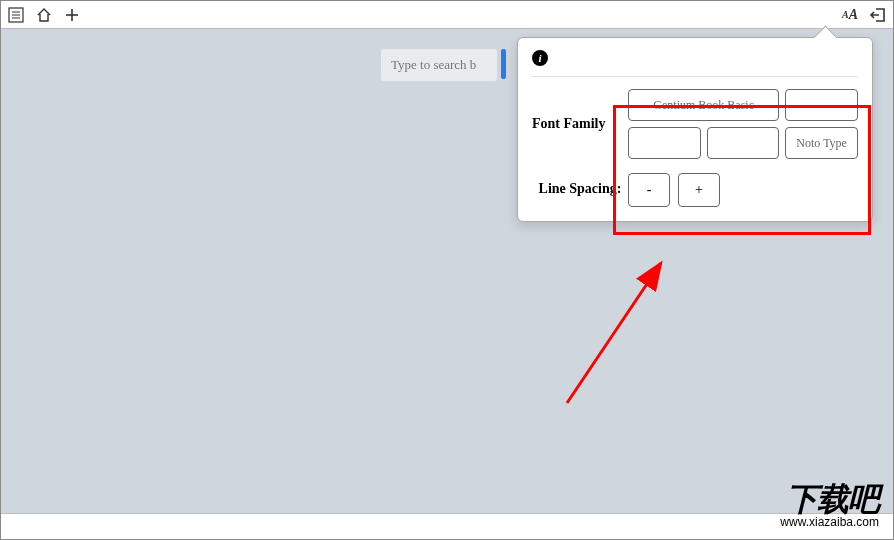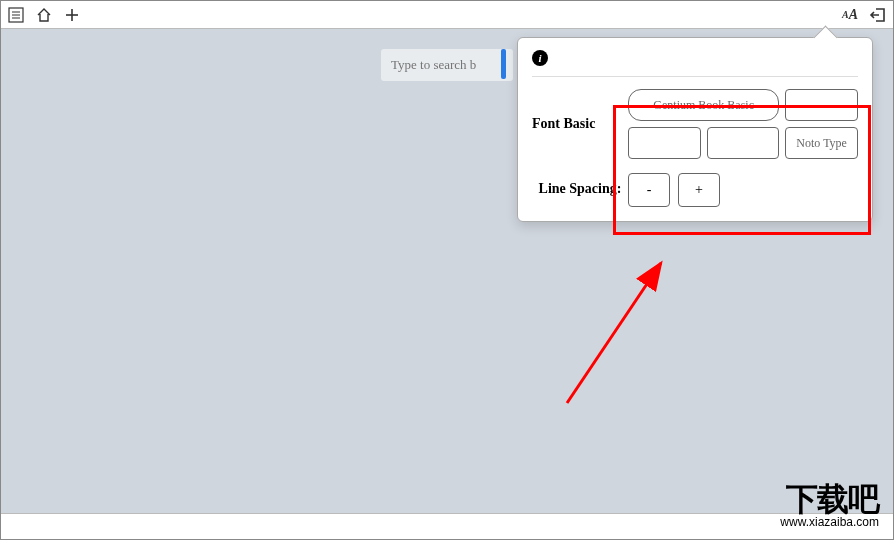--- a/index.html
+++ b/index.html
@@ -49,21 +49,21 @@
       left: 0;
       right: 0;
       height: 26px;
       background: #fff;
       border-top: 1px solid #bbb;
     }
     .search-field {
       position: absolute;
       top: 48px;
       left: 380px;
-      width: 132px;
+      width: 116px;
       height: 32px;
       background: #e9ecef;
       border: none;
       border-radius: 3px;
       padding: 0 10px;
       font-family: Georgia, serif;
       font-size: 13px;
       color: #888;
     }
     .blue-accent {
@@ -202,20 +202,21 @@
       bottom: 10px;
       right: 14px;
       text-align: right;
       font-family: Arial, sans-serif;
     }
     .watermark-big {
       font-size: 32px;
       font-weight: 900;
       color: #000;
       letter-spacing: -1px;
+      font-style: italic;
       line-height: 1;
       margin-top: 47px;
     }
     .watermark-small {
       font-size: 12px;
       color: #000;
     }
   </style>
 </head>
 <body>
@@ -261,24 +262,24 @@
 <input class="search-field" placeholder="Type to search b" style="">
 <div class="blue-accent"></div>
 
 <div class="popover">
   <div class="info-row">
     <span class="info-icon">i</span>
   </div>
 
 
   <div class="row" style="align-items:center;">
-    <div class="row-label" style="padding-top:0;">Font Basic</div>
+    <div class="row-label" style="padding-top:0;">Font Family</div>
     <div class="row-content">
       <div class="font-grid">
-        <div class="font-btn" style="grid-column:span 2;border-radius:13px;">Gentium Book Basic</div>
+        <div class="font-btn" style="grid-column:span 2;">Gentium Book Basic</div>
         <div class="font-btn"></div>
         <div class="font-btn"></div>
         <div class="font-btn"></div>
         <div class="font-btn">Noto Type</div>
       </div>
     </div>
   </div>
 
 
   <div class="row" style="margin-bottom:2px;text-align:center;">

